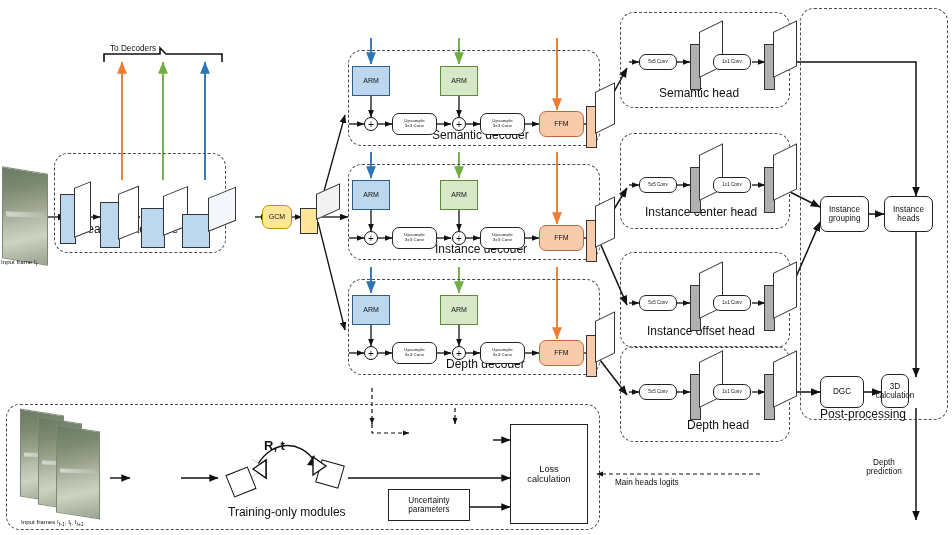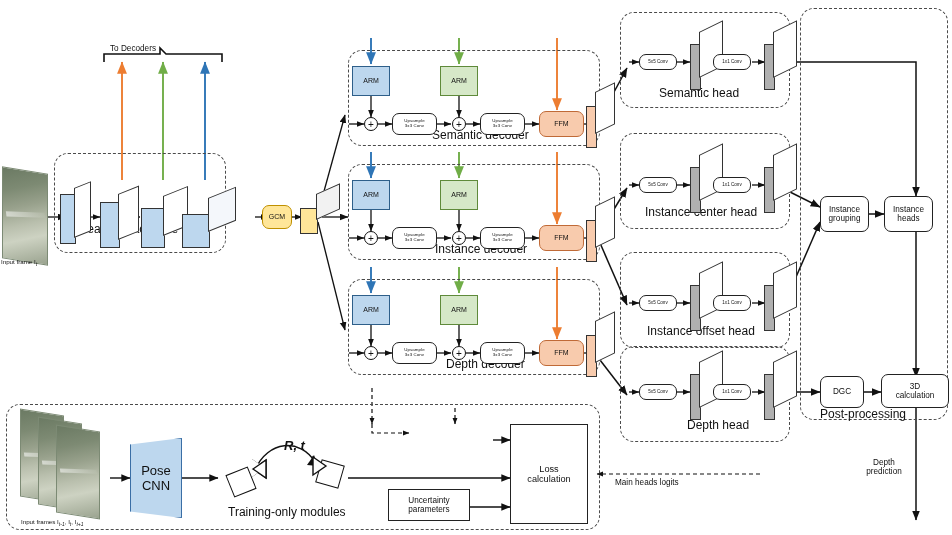--- a/index.html
+++ b/index.html
@@ -365,61 +365,53 @@
 
   <div class="abs solidbox rbox s8" style="left:820px;top:196px;width:49px;height:36px;flex-direction:column;">
     <span>Instance</span>
     <span>grouping</span>
   </div>
   <div class="abs solidbox rbox s8" style="left:884px;top:196px;width:49px;height:36px;flex-direction:column;">
     <span>Instance</span>
     <span>heads</span>
   </div>
   <div class="abs solidbox rbox s8" style="left:820px;top:376px;width:44px;height:32px;">DGC</div>
-  <div class="abs solidbox rbox s8" style="left:881px;top:374px;width:68px;height:34px;flex-direction:column;">
+  <div class="abs solidbox rbox s8" style="left:881px;top:374px;width:28px;height:34px;flex-direction:column;">
     <span>3D</span>
     <span>calculation</span>
   </div>
   <div class="abs lbl s8 ctr" style="left:855px;top:458px;width:58px;flex-direction:column;">
     <span>Depth</span>
     <span>prediction</span>
   </div>
 
   <div class="abs dashbox" style="left:6px;top:404px;width:594px;height:126px;"></div>
   <div class="abs lbl s11" style="left:228px;top:505px;">Training-only modules</div>
 
   <div class="abs photo" style="left:20px;top:412px;width:44px;height:88px;transform:skewY(9deg);"></div>
   <div class="abs photo" style="left:38px;top:420px;width:44px;height:88px;transform:skewY(9deg);"></div>
   <div class="abs photo" style="left:56px;top:428px;width:44px;height:88px;transform:skewY(9deg);"></div>
   <div class="abs lbl s6" style="left:21px;top:518px;">
     <span>Input frames I</span><i style="font-size:5px;vertical-align:sub;">t-1</i><span>, I</span><i style="font-size:5px;vertical-align:sub;">t</i><span>, I</span><i style="font-size:5px;vertical-align:sub;">t+1</i>
   </div>
 
-  <div class="abs" style="left:130px;top:438px;width:52px;height:80px;">
-    <div style="position:absolute;inset:0;background:#bdd7ee;border:1.3px solid #3a6ea5;
-                clip-path:polygon(0% 8%, 100% 0%, 100% 100%, 0% 92%);"></div>
-    <div class="ctr" style="position:absolute;inset:0;flex-direction:column;font-size:13px;">
-      <span>Pose</span>
-      <span>CNN</span>
-    </div>
-  </div>
 
   <div class="abs" style="left:229px;top:470px;width:24px;height:24px;border:1.4px solid #111;transform:rotate(-22deg);"></div>
   <div class="abs" style="left:252px;top:459px;width:0;height:0;border-top:9px solid transparent;border-bottom:9px solid transparent;border-left:13px solid #fff;filter:drop-shadow(0 0 0 #111);">
     <svg width="16" height="20" style="position:absolute;left:-13px;top:-9px;">
       <path d="M1,10 L14,1 L14,19 z" fill="#fff" stroke="#111" stroke-width="1.4"></path>
     </svg>
   </div>
   <div class="abs" style="left:318px;top:462px;width:24px;height:24px;border:1.4px solid #111;transform:rotate(16deg);"></div>
   <div class="abs" style="left:312px;top:456px;">
     <svg width="16" height="20">
         <path d="M14,10 L1,1 L1,19 z" fill="#fff" stroke="#111" stroke-width="1.4"></path>
       </svg>
   </div>
-  <div class="abs lbl s13" style="left:284px;top:438px;font-weight:bold;font-style:italic;">R, t</div>
+  <div class="abs lbl s13" style="left:264px;top:438px;font-weight:bold;">R, t</div>
 
 
   <div class="abs solidbox s9" style="left:510px;top:424px;width:78px;height:100px;flex-direction:column;">
     <span>Loss</span>
     <span>calculation</span>
   </div>
 
   <div class="abs solidbox s8" style="left:388px;top:489px;width:82px;height:32px;flex-direction:column;">
     <span>Uncertainty</span>
     <span>parameters</span>

